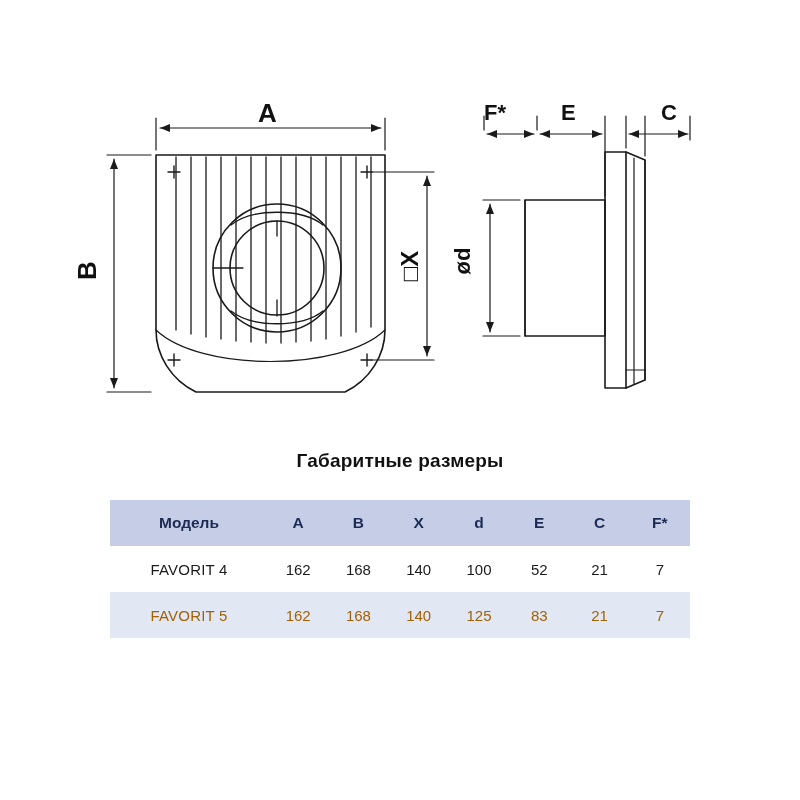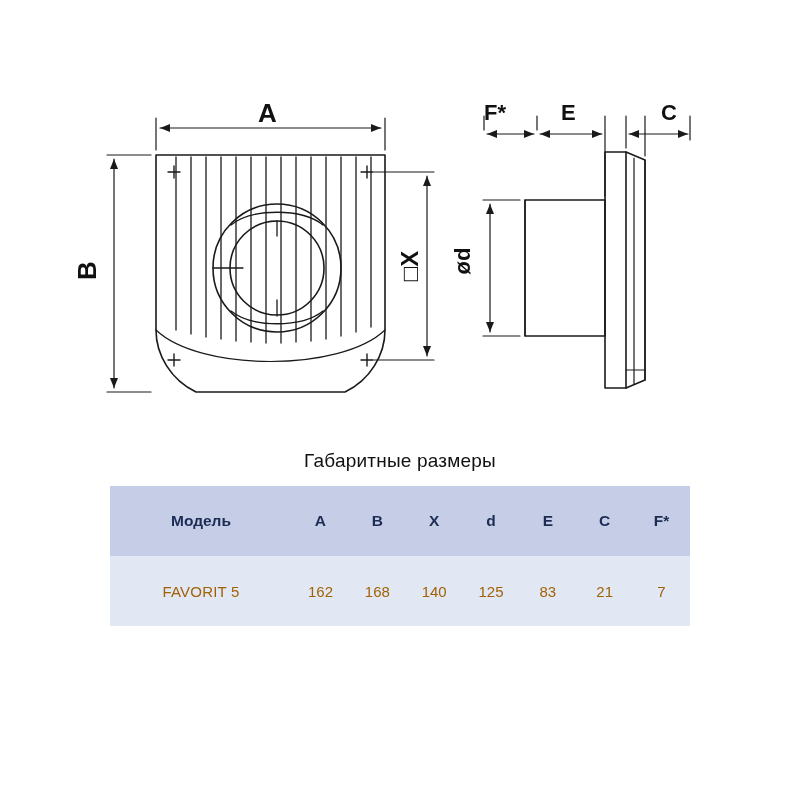--- a/index.html
+++ b/index.html
@@ -29,36 +29,36 @@
   }
   .table-wrap {
     position: absolute;
     left: 0;
     top: 450px;
     width: 800px;
   }
   .table-title {
     text-align: center;
     font-size: 19px;
-    font-weight: normal;
+    font-weight: bold;
     color: #111111;
-    margin-bottom: 14px;
+    margin-bottom: 28px;
     letter-spacing: 0.2px;
   }
   table.dims {
     border-collapse: collapse;
     width: 580px;
     margin: 0 auto;
     table-layout: fixed;
   }
   table.dims th, table.dims td {
     text-align: center;
     font-size: 15px;
     height: 38px;
-    padding: 16px;
+    padding: 4px;
   }
   table.dims thead th {
     background: #c6cde7;
     color: #1c2c54;
     font-weight: bold;
     font-size: 15.5px;
   }
   table.dims tbody tr.odd td {
     background: #ffffff;
     color: #1b1b1b;
@@ -227,20 +227,30 @@
           <th>A</th>
           <th>B</th>
           <th>X</th>
           <th>d</th>
           <th>E</th>
           <th>C</th>
           <th>F*</th>
         </tr>
       </thead>
       <tbody>
+        <tr class="odd">
+          <td class="model">FAVORIT 4</td>
+          <td>162</td>
+          <td>168</td>
+          <td>140</td>
+          <td>100</td>
+          <td>52</td>
+          <td>21</td>
+          <td>7</td>
+        </tr>
         <tr class="even">
           <td class="model">FAVORIT 5</td>
           <td>162</td>
           <td>168</td>
           <td>140</td>
           <td>125</td>
           <td>83</td>
           <td>21</td>
           <td>7</td>
         </tr>

